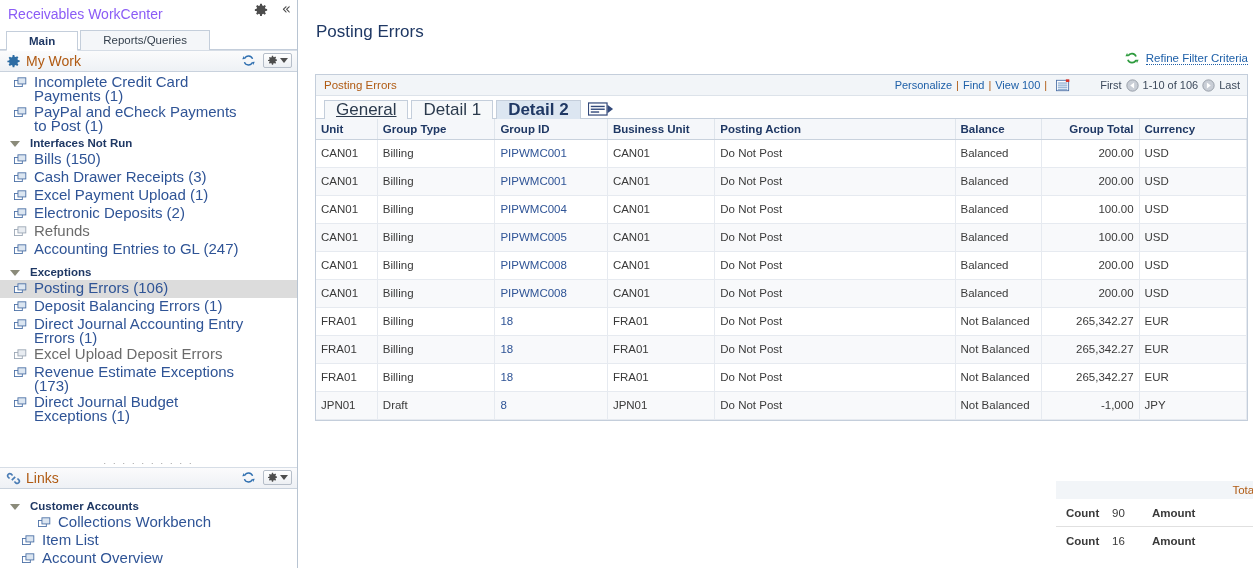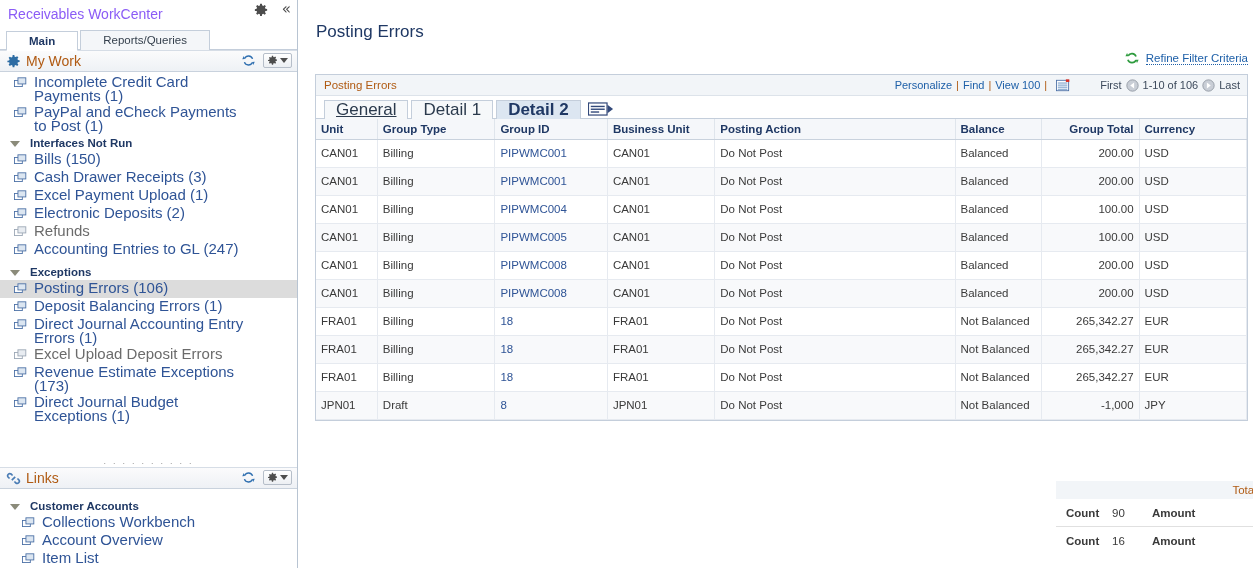--- a/index.html
+++ b/index.html
@@ -519,40 +519,40 @@
           <span class="caret-dn"></span>
         </span>
       </div>
     </div>
 
     <div class="links-pane" style="padding-top:8px;">
       <div class="nav-section-title">
         <span class="tri-down"></span>
         <span>Customer Accounts</span>
       </div>
+      <div class="nav-item" style="padding-left:38px;">
+        <svg class="nav-ico" viewBox="0 0 16 14">
+            <rect x="0.5" y="3.5" width="9" height="7" fill="#ffffff" stroke="#4a6fa5"></rect>
+            <rect x="4.5" y="0.5" width="9" height="7" fill="#dce6f1" stroke="#4a6fa5"></rect>
+          </svg>
+        <span class="nav-label">Collections Workbench</span>
+      </div>
       <div class="nav-item" style="padding-left:22px;">
         <svg class="nav-ico" viewBox="0 0 16 14">
             <rect x="0.5" y="3.5" width="9" height="7" fill="#ffffff" stroke="#4a6fa5"></rect>
             <rect x="4.5" y="0.5" width="9" height="7" fill="#dce6f1" stroke="#4a6fa5"></rect>
           </svg>
-        <span class="nav-label">Collections Workbench</span>
+        <span class="nav-label">Item List</span>
       </div>
       <div class="nav-item" style="padding-left:22px;">
         <svg class="nav-ico" viewBox="0 0 16 14">
             <rect x="0.5" y="3.5" width="9" height="7" fill="#ffffff" stroke="#4a6fa5"></rect>
             <rect x="4.5" y="0.5" width="9" height="7" fill="#dce6f1" stroke="#4a6fa5"></rect>
           </svg>
         <span class="nav-label">Account Overview</span>
-      </div>
-      <div class="nav-item" style="padding-left:22px;">
-        <svg class="nav-ico" viewBox="0 0 16 14">
-            <rect x="0.5" y="3.5" width="9" height="7" fill="#ffffff" stroke="#4a6fa5"></rect>
-            <rect x="4.5" y="0.5" width="9" height="7" fill="#dce6f1" stroke="#4a6fa5"></rect>
-          </svg>
-        <span class="nav-label">Item List</span>
       </div>
     </div>
   </div>
 
   <div class="main">
 
     <div class="page-title">Posting Errors</div>
 
     <div class="filter-row">
       <span class="refine-wrap">

